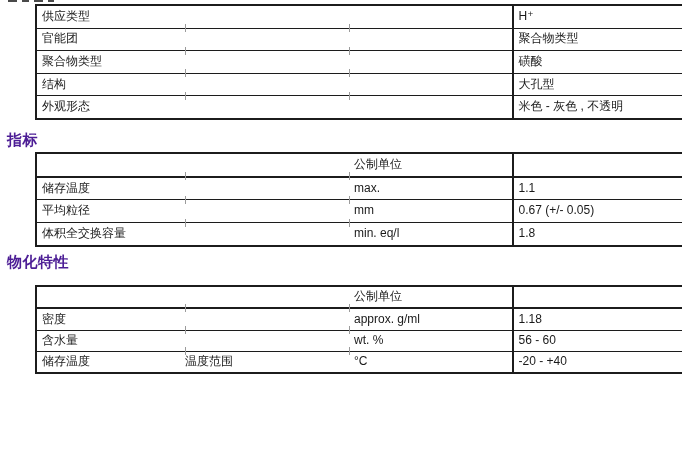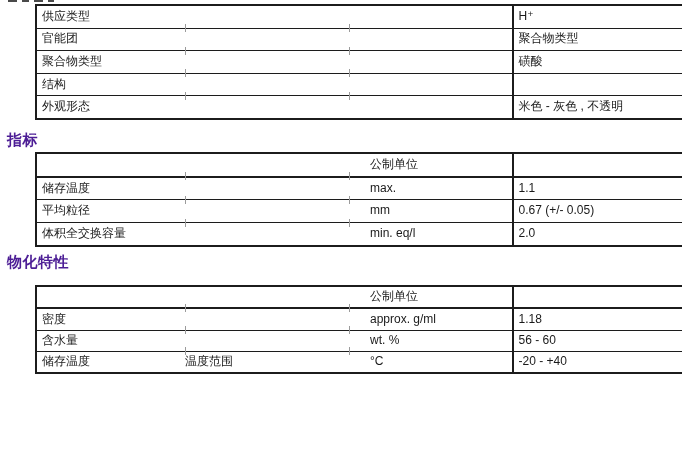--- a/index.html
+++ b/index.html
@@ -33,21 +33,21 @@
   }
   .row:last-child{border-bottom:none;}
   .row.hdr{border-bottom-width:2px;}
   .cell{
     display:flex;align-items:center;
     font-size:12px;line-height:1.15;
     overflow:hidden;white-space:nowrap;
   }
   .c1{padding-left:5px;}
   .c2{padding-left:0;}
-  .c3{padding-left:5px;margin-left:16px;}
+  .c3{padding-left:5px;}
   .c4{padding-left:6.5px;}
   .vline{position:absolute;top:-2px;bottom:-2px;left:475px;width:1.7px;background:#1c1c1c;z-index:2;}
   .tick{position:absolute;bottom:-4.5px;width:1px;height:8px;background:#9b9b9b;z-index:1;}
   .tick.tk1{left:147.5px;}
   .tick.tk2{left:311.5px;}
   .row:last-child .tick{display:none;}
 
   .t1{top:4px;}
   .t1 .row{height:21.6px;}
   .t2{top:152px;}
@@ -99,20 +99,21 @@
       <div class="cell c2"></div>
       <div class="cell c3"></div>
       <div class="cell c4">磺酸</div>
       <span class="tick tk1"></span>
       <span class="tick tk2"></span>
     </div>
     <div class="row">
       <div class="cell c1">结构</div>
       <div class="cell c2"></div>
       <div class="cell c3"></div>
+      <div class="cell c4">大孔型</div>
       <span class="tick tk1"></span>
       <span class="tick tk2"></span>
     </div>
     <div class="row">
       <div class="cell c1">外观形态</div>
       <div class="cell c2"></div>
       <div class="cell c3"></div>
       <div class="cell c4">米色 - 灰色 , 不透明</div>
 
     </div>
@@ -144,21 +145,21 @@
       <div class="cell c2"></div>
       <div class="cell c3">mm</div>
       <div class="cell c4">0.67 (+/- 0.05)</div>
       <span class="tick tk1"></span>
       <span class="tick tk2"></span>
     </div>
     <div class="row">
       <div class="cell c1">体积全交换容量</div>
       <div class="cell c2"></div>
       <div class="cell c3">min. eq/l</div>
-      <div class="cell c4">2.0</div>
+      <div class="cell c4">1.8</div>
 
     </div>
   </div>
 
   <div class="section-title st2">物化特性</div>
 
   <div class="tbl t3">
     <div class="vline"></div>
 
     <div class="row hdr">

